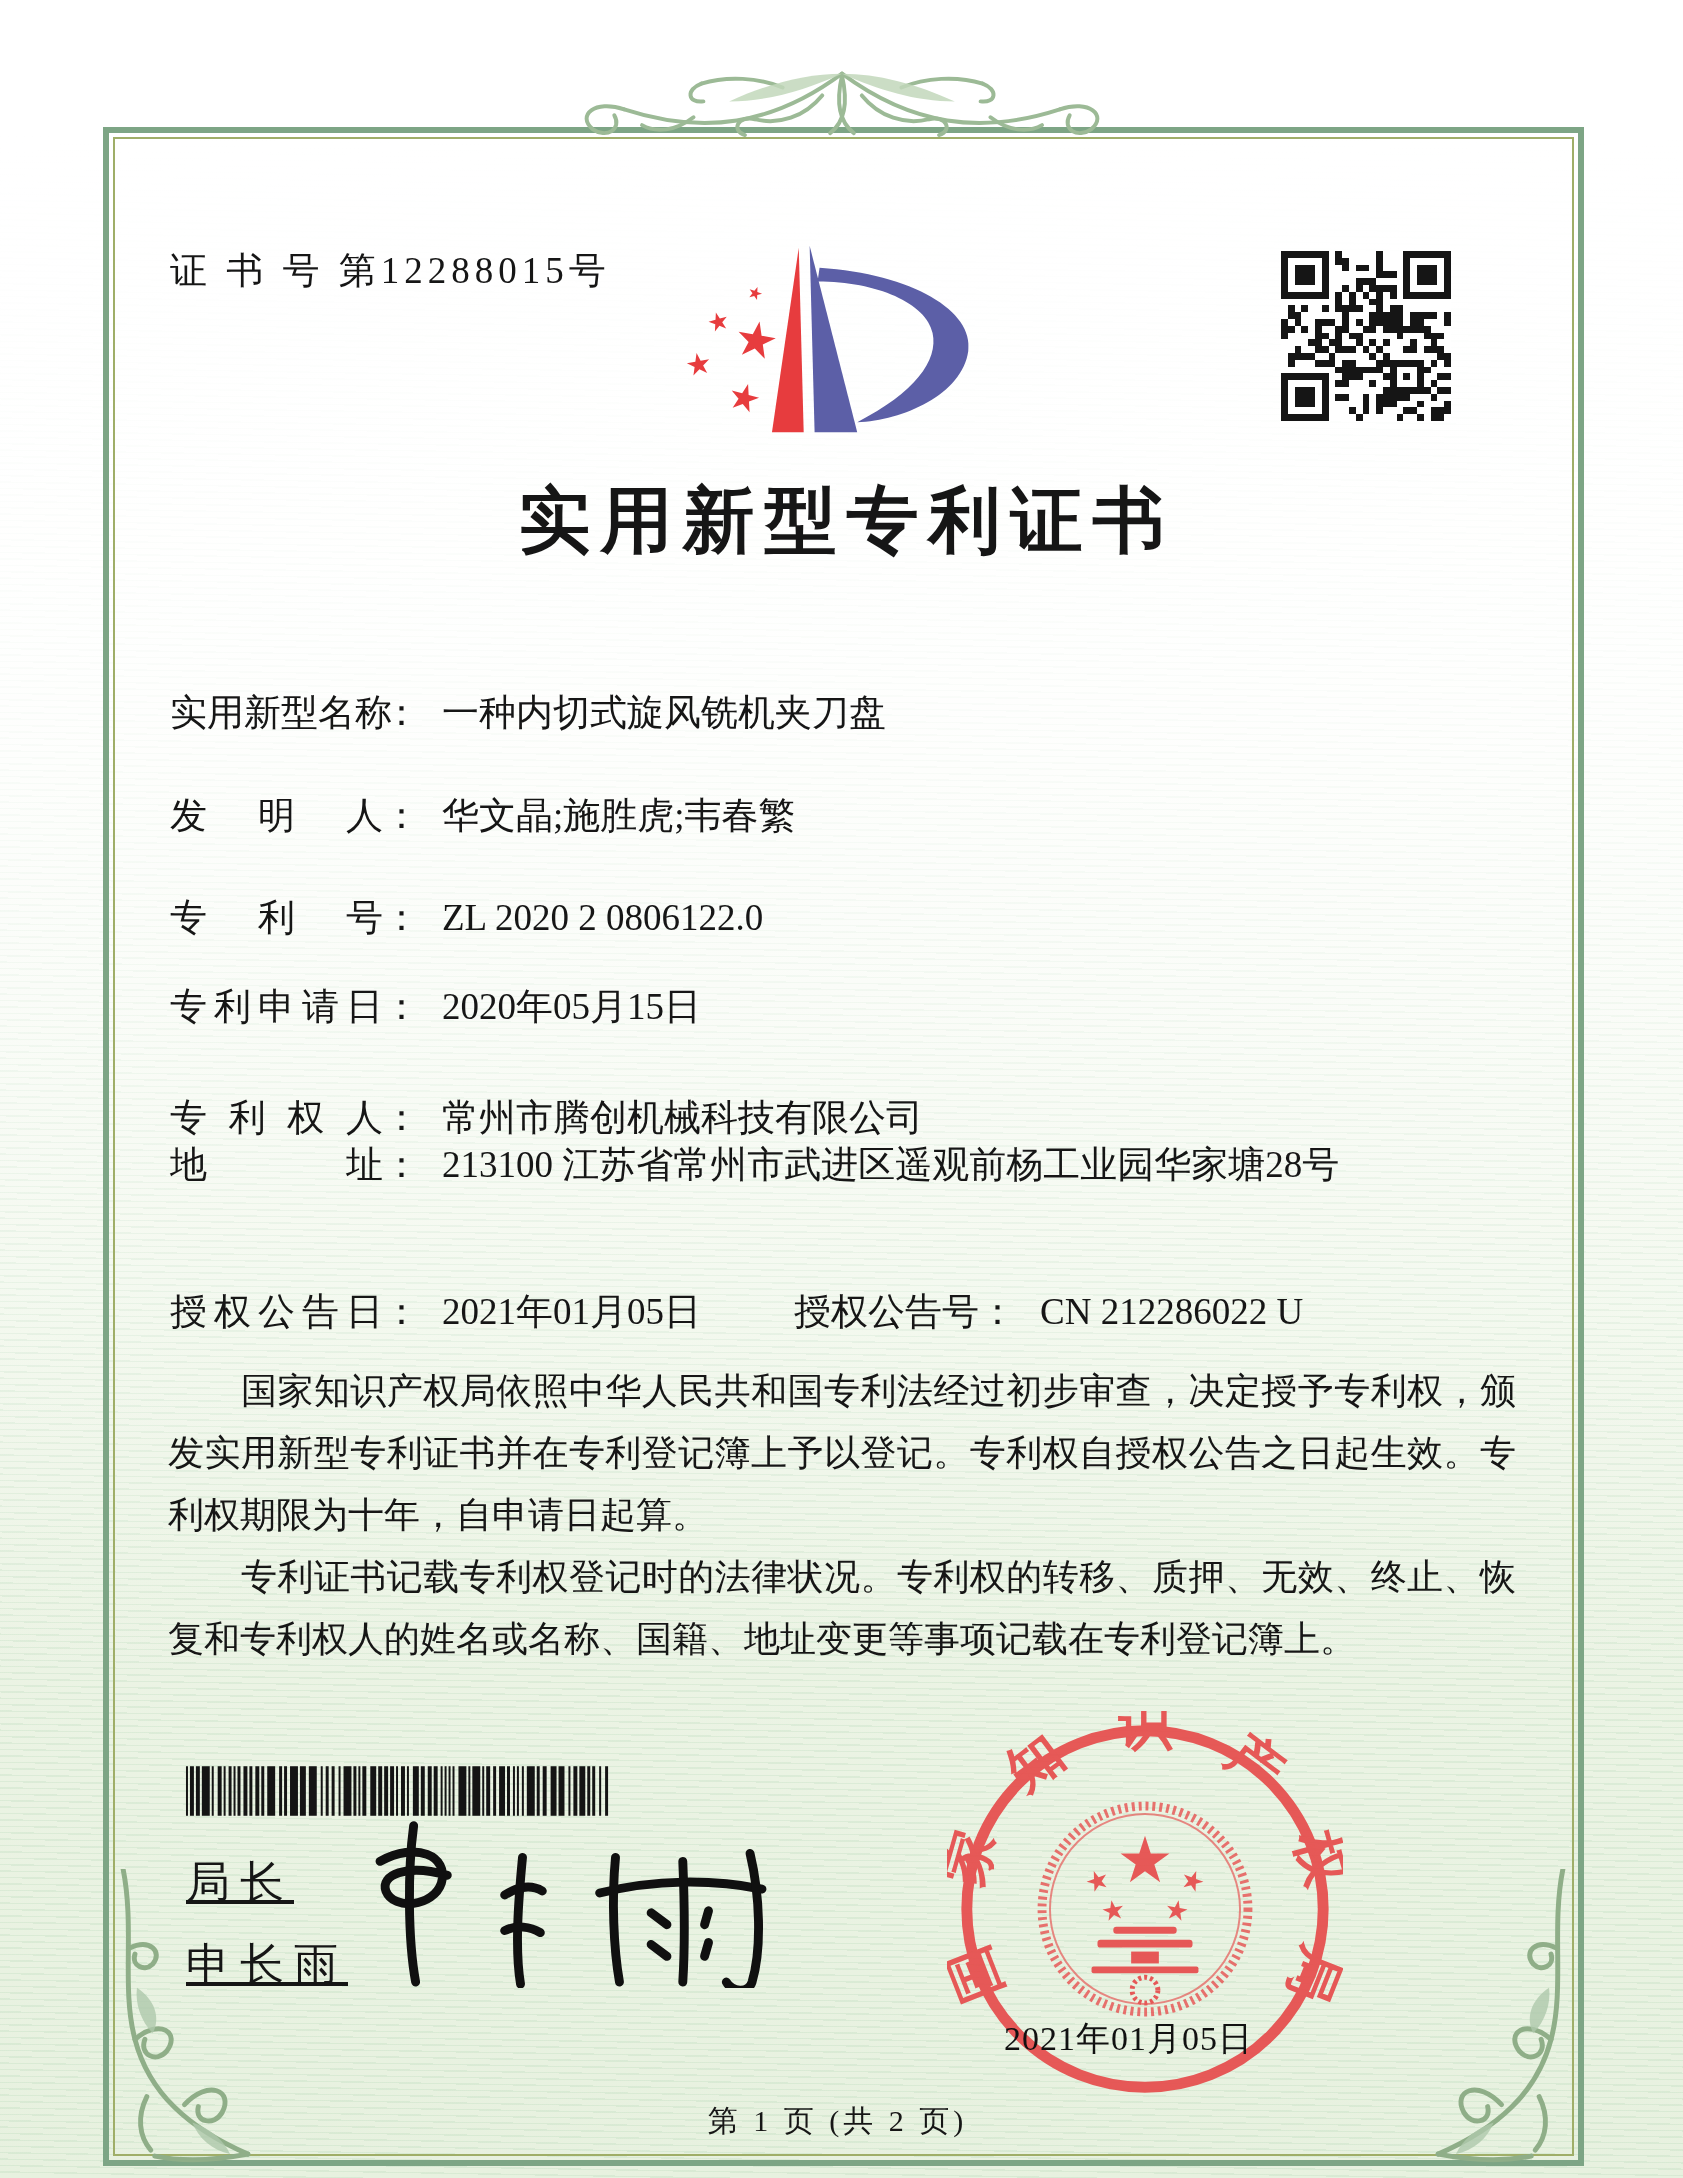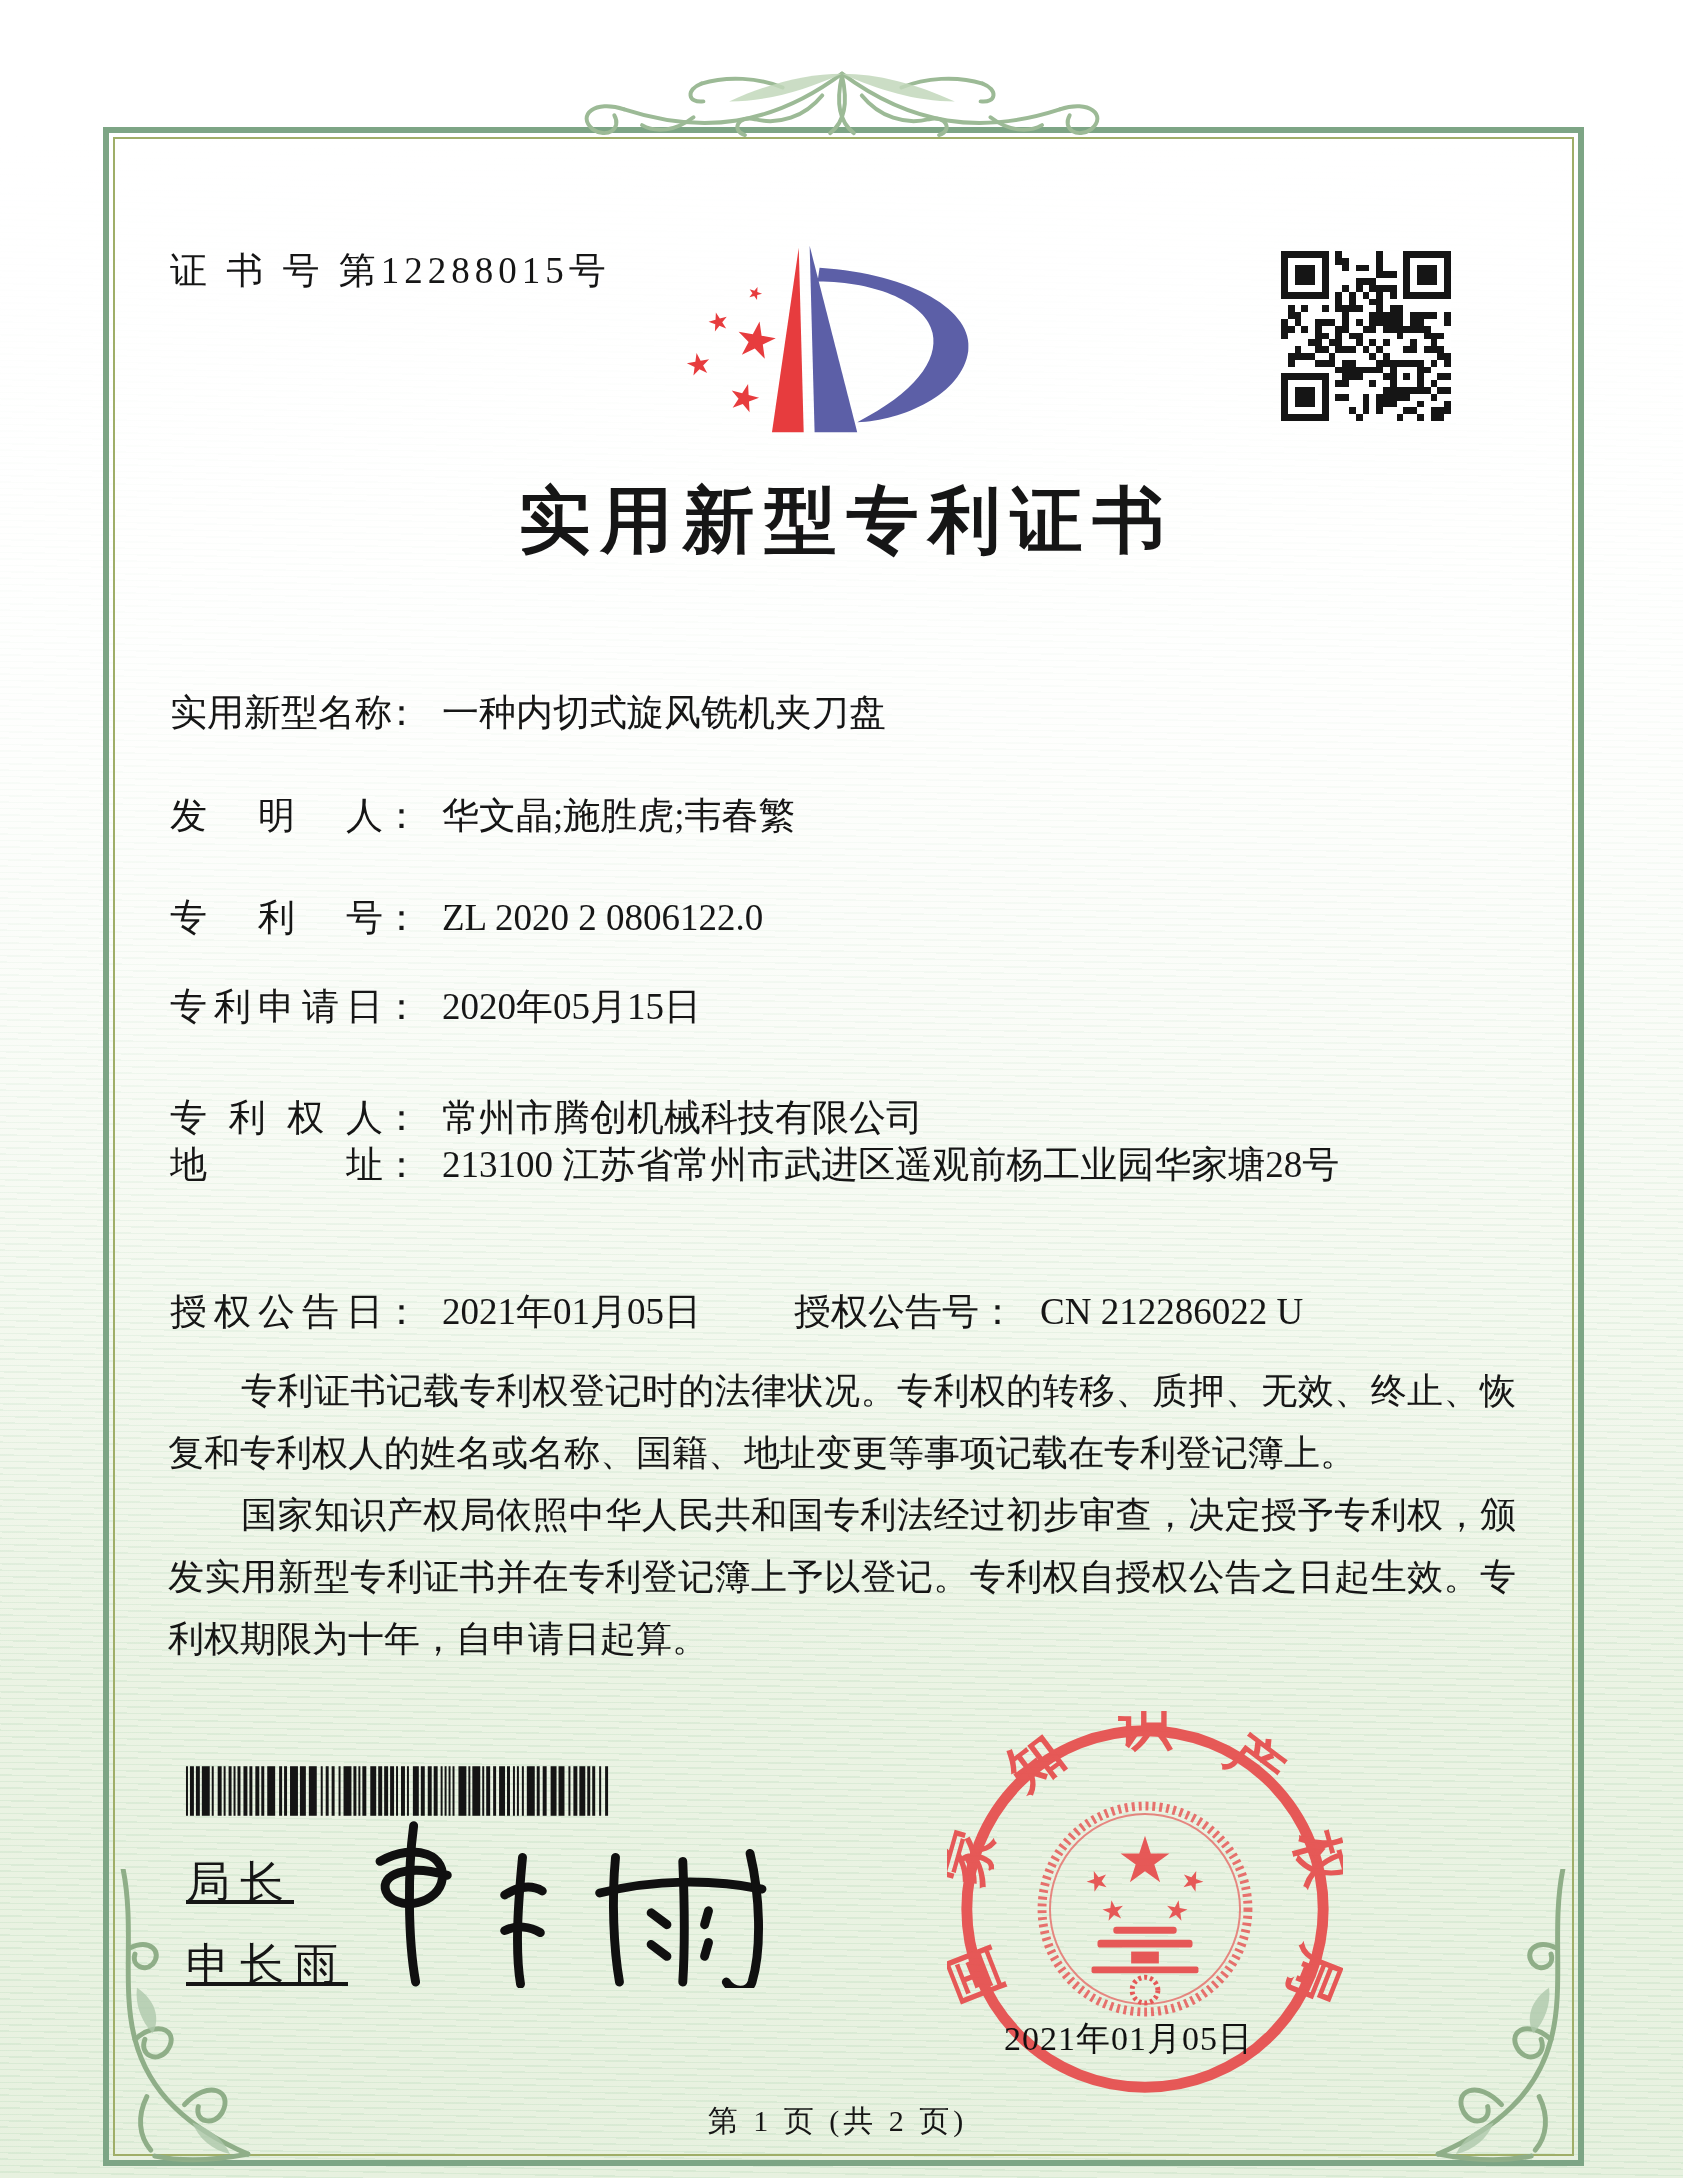--- a/index.html
+++ b/index.html
@@ -362,22 +362,22 @@
     <span class="f-label">地址</span><span class="f-colon">：</span><span class="f-value">213100 江苏省常州市武进区遥观前杨工业园华家塘28号</span>
   </div>
   <div class="field-row row6">
     <span class="f-label">授权公告日</span><span class="f-colon">：</span><span class="f-value">2021年01月05日</span>
     <span class="pair2">
       <span>授权公告号</span><span>：</span><span class="f-value">CN 212286022 U</span>
     </span>
   </div>
 
   <div class="body-text">
+    <p>国家知识产权局依照中华人民共和国专利法经过初步审查，决定授予专利权，颁发实用新型专利证书并在专利登记簿上予以登记。专利权自授权公告之日起生效。专利权期限为十年，自申请日起算。</p>
     <p>专利证书记载专利权登记时的法律状况。专利权的转移、质押、无效、终止、恢复和专利权人的姓名或名称、国籍、地址变更等事项记载在专利登记簿上。</p>
-    <p>国家知识产权局依照中华人民共和国专利法经过初步审查，决定授予专利权，颁发实用新型专利证书并在专利登记簿上予以登记。专利权自授权公告之日起生效。专利权期限为十年，自申请日起算。</p>
   </div>
 
   <svg class="barcode" id="barcode" width="432" height="50" viewBox="0 0 436 50">
       <rect x="2" y="0" width="2" height="50" fill="#141414"></rect>
       <rect x="6" y="0" width="4" height="50" fill="#141414"></rect>
       <rect x="12" y="0" width="4" height="50" fill="#141414"></rect>
       <rect x="18" y="0" width="8" height="50" fill="#141414"></rect>
       <rect x="28" y="0" width="2" height="50" fill="#141414"></rect>
       <rect x="34" y="0" width="4" height="50" fill="#141414"></rect>
       <rect x="40" y="0" width="2" height="50" fill="#141414"></rect>

